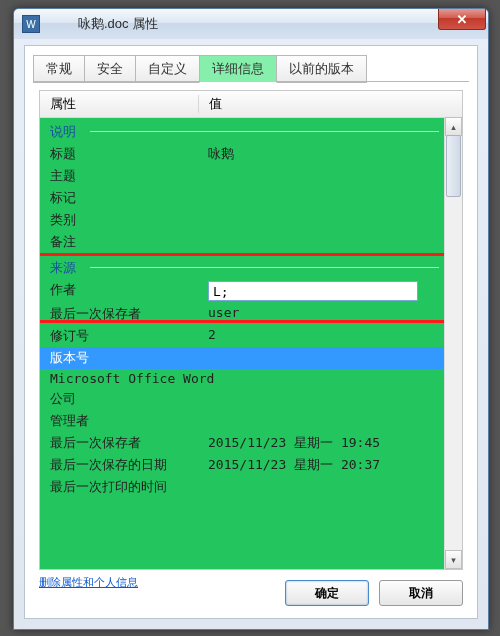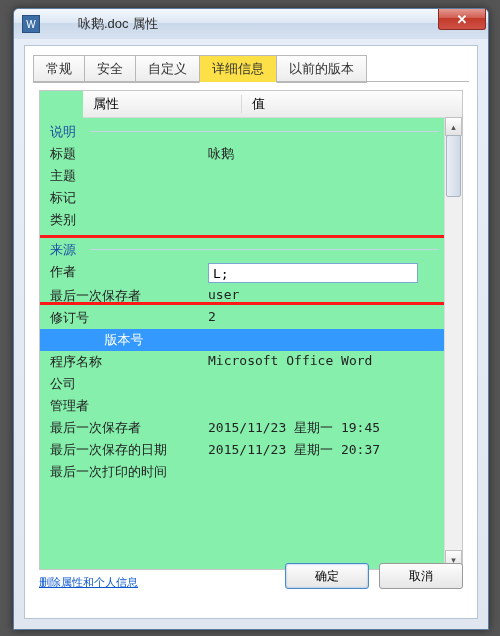--- a/index.html
+++ b/index.html
@@ -88,44 +88,43 @@
     border: 1px solid #b8b8b8;
     background: linear-gradient(to bottom, #fdfdfd, #ececec);
     margin-right: -1px;
     position: relative;
     top: 1px;
     font-size: 13px;
     cursor: pointer;
     color: #333;
   }
   .tab.active {
-    background: #fde047;
+    background: #86efac;
     border-bottom: 1px solid #fff;
     top: 1px;
     z-index: 2;
     font-family: Liberation Mono, monospace;
   }
   .tab-line {
     position: absolute;
     left: 8px;
     right: 8px;
     bottom: 0;
     height: 1px;
     background: #b8b8b8;
   }
   .content {
     position: absolute;
     top: 44px;
     left: 14px;
     right: 14px;
     bottom: 48px;
     border: 1px solid #c8c8c8;
-    background: #86efac;
+    background: #22c55e;
     overflow: hidden;
-    padding-left: 43px;
   }
   .prop-header {
     display: flex;
     background: linear-gradient(to bottom, #fdfdfd, #ececec);
     border-bottom: 1px solid #d8d8d8;
     font-size: 13px;
     padding: 4px 0;
   }
   .prop-header .col1 { width: 148px; padding-left: 10px; border-right:1px solid #d8d8d8;}
   .prop-header .col2 { flex:1; padding-left: 10px;}
@@ -177,21 +176,21 @@
     background: #c8d4e4;
   }
   .row {
     display: flex;
     font-size: 13px;
     padding: 2px 0;
     font-family: "SimSun", monospace;
   }
   .row .k { width: 148px; padding-left: 10px; color:#222;}
   .row .v { flex:1; padding-left: 10px; color:#222;}
-  .row.selected { background: #3399ff; color: #fff; text-align: center; }
+  .row.selected { background: #3399ff; color: #fff; }
   .row.selected .k, .row.selected .v { color: #fff; }
   .edit-input {
     width: 200px;
     height: 18px;
     border: 1px solid #7aa7d6;
     font-family: "SimSun", monospace;
     font-size: 13px;
     padding: 0 4px;
     background:#fff;
   }
@@ -205,23 +204,24 @@
     left: 14px;
     bottom: 28px;
     color: #0b57d0;
     font-size: 11px;
     text-decoration: underline;
     cursor: pointer;
   }
   .button-row {
     position: absolute;
     right: 14px;
-    bottom: 29px;
+    bottom: 12px;
     display: flex;
     gap: 10px;
+    font-weight: bold;
   }
   .btn {
     min-width: 82px;
     height: 24px;
     background: linear-gradient(to bottom, #fdfdfd, #e6e6e6);
     border: 1px solid #9a9a9a;
     border-radius: 3px;
     font-size: 12px;
     display:flex;align-items:center;justify-content:center;
     cursor:pointer;
@@ -268,20 +268,21 @@
           </div>
         <div class="row">
             <div class="k">标记</div>
             <div class="v"></div>
           </div>
         <div class="row">
             <div class="k">类别</div>
             <div class="v"></div>
           </div>
         <div class="row">
+            <div class="k">备注</div>
             <div class="v"></div>
           </div>
 
         <div class="section-title">来源</div>
 
         <div style="position:relative;">
           <div class="row">
             <div class="k">作者</div>
             <div class="v"><input class="edit-input" value="L;" style=""></div>
           </div>
@@ -293,21 +294,20 @@
         </div>
         <div class="row">
             <div class="k">修订号</div>
             <div class="v">2</div>
           </div>
         <div class="row selected">
             <div class="k">版本号</div>
             <div class="v"></div>
           </div>
         <div class="row">
-            <div class="k">程序名称</div>
             <div class="v">Microsoft Office Word</div>
           </div>
         <div class="row">
             <div class="k">公司</div>
             <div class="v"></div>
           </div>
         <div class="row">
             <div class="k">管理者</div>
             <div class="v"></div>
           </div>

